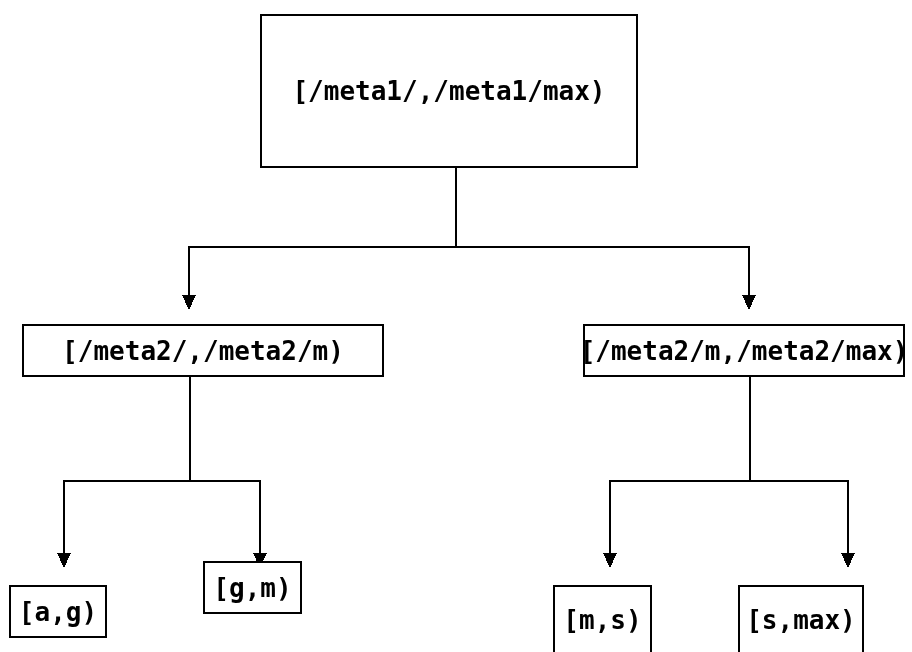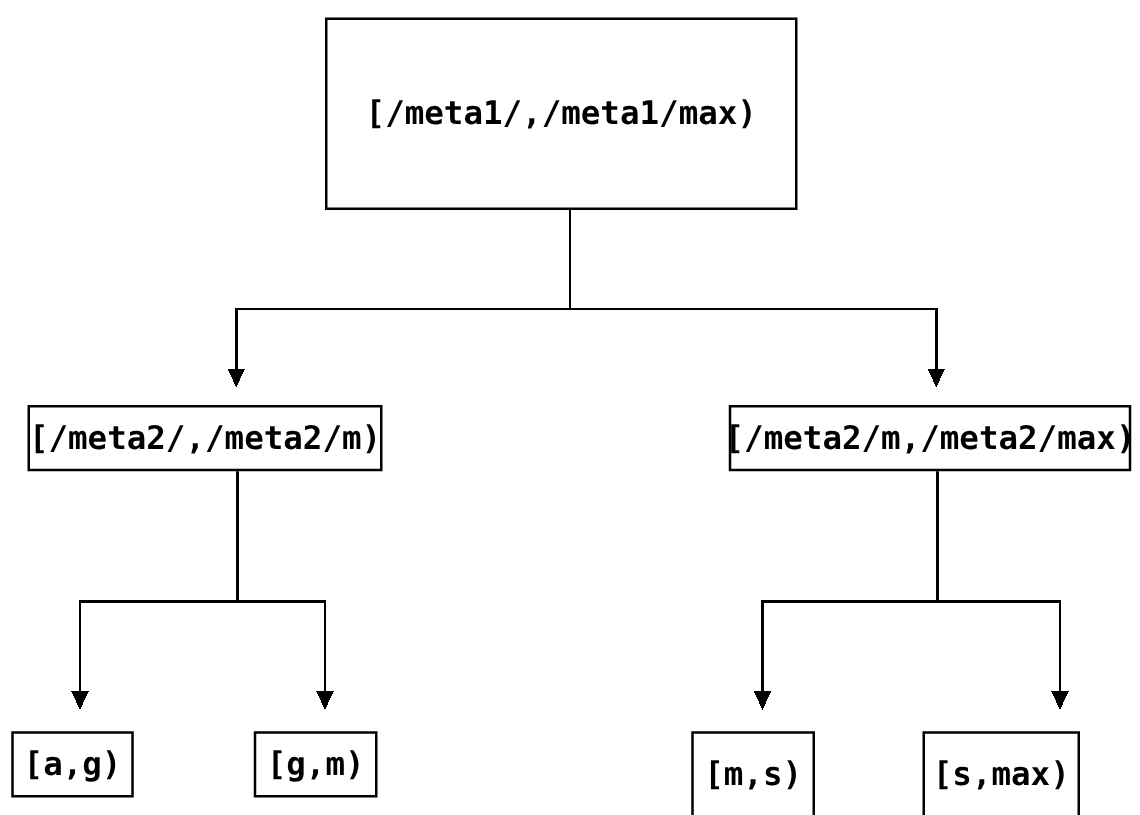--- a/index.html
+++ b/index.html
@@ -29,24 +29,24 @@
     background: #ffffff;
     color: #000000;
     display: flex;
     align-items: center;
     justify-content: center;
     font-size: 26px;
     font-weight: bold;
     white-space: nowrap;
   }
   .node-root        { left: 260px; top: 14px;  width: 378px; height: 154px; }
-  .node-meta2-left  { left: 22px;  top: 324px; width: 284px; height: 53px; }
+  .node-meta2-left  { left: 22px;  top: 324px; width: 362px; height: 53px; }
   .node-meta2-right { left: 583px; top: 324px; width: 322px; height: 53px; }
   .leaf-ag   { left: 9px;   top: 585px; width: 98px;  height: 53px; }
-  .leaf-gm   { left: 203px; top: 585px; width: 99px;  height: 53px; }
+  .leaf-gm   { left: 203px; top: 561px; width: 99px;  height: 53px; }
   .leaf-ms   { left: 553px; top: 585px; width: 99px;  height: 69px; }
   .leaf-smax { left: 738px; top: 585px; width: 126px; height: 70px; justify-content: center; }
 </style>
 </head>
 <body>
 
 <div class="canvas">
 
   <svg class="edges" width="912" height="652" viewBox="0 0 912 652" xmlns="http://www.w3.org/2000/svg" shape-rendering="crispEdges">
 

